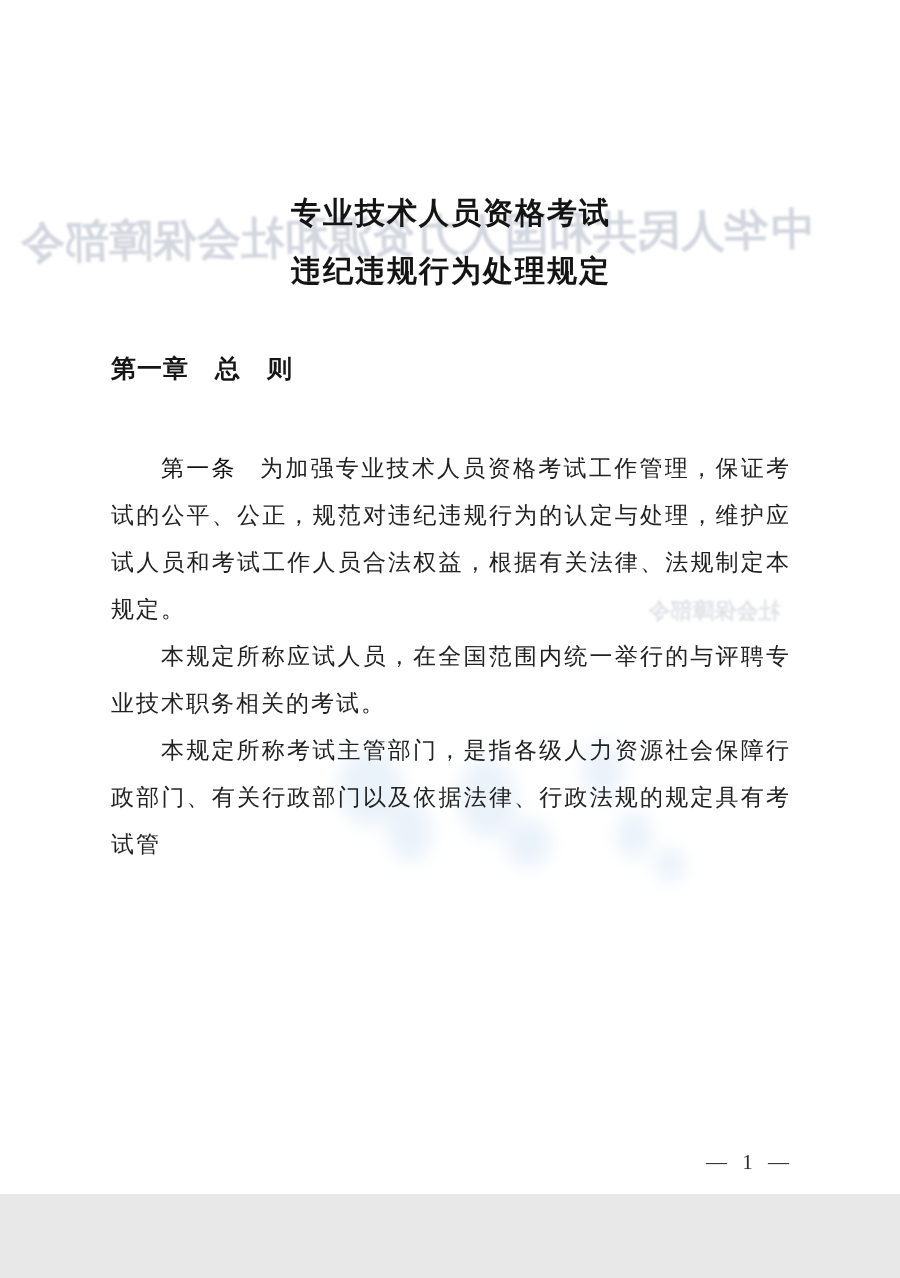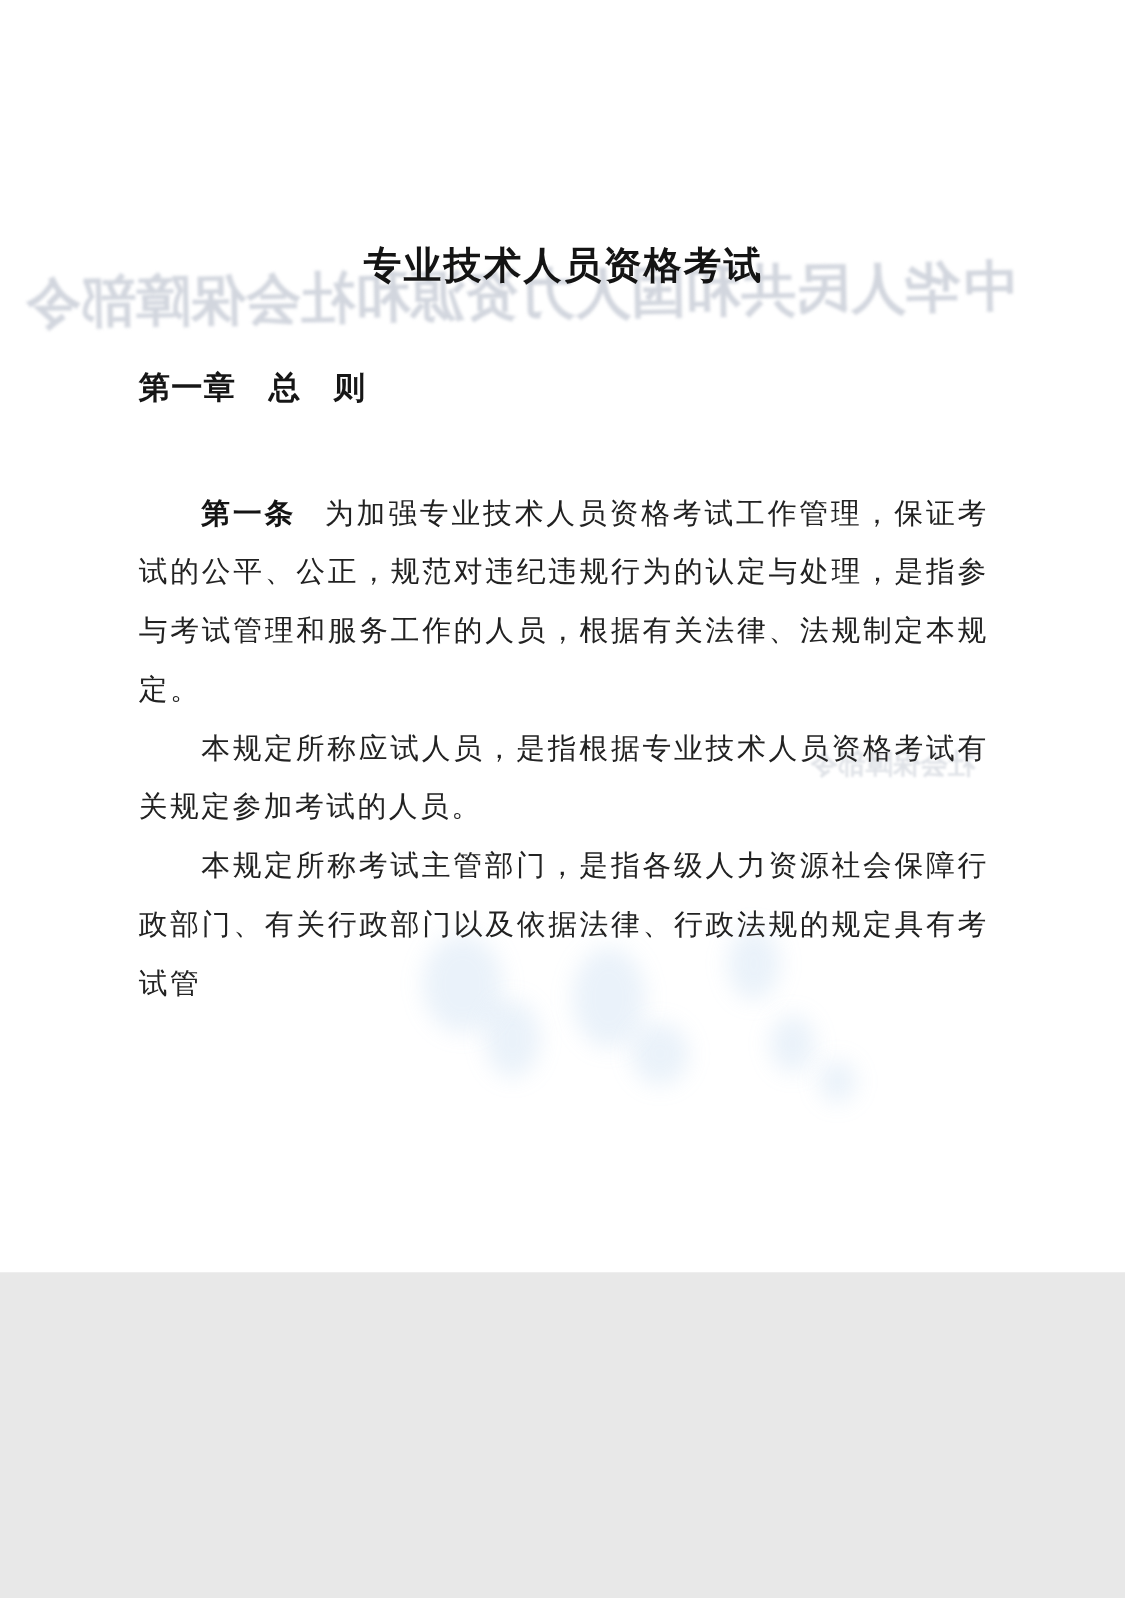--- a/index.html
+++ b/index.html
@@ -1,20 +1,20 @@
 <!DOCTYPE html>
 <html><head>
 <meta charset="utf-8">
 <style>
   * { margin: 0; padding: 0; box-sizing: border-box; }
   html, body { background: #e8e8e8; }
   .page {
     position: relative;
     width: 900px;
-    height: 1018px;
+    height: 1194px;
     background: #ffffff;
     overflow: hidden;
     font-family: "Liberation Serif", "DejaVu Serif", serif;
     color: #1f1f1f;
   }
 
   
   .ghost-header {
     position: absolute;
     top: 206px;
@@ -93,21 +93,21 @@
     line-height: 47px;
     color: #222222;
   }
   .para {
     text-indent: 50px;
     text-align: justify;
     text-justify: inter-character;
   }
   .lead {
     font-family: "Liberation Sans", "DejaVu Sans", sans-serif;
-    font-weight: 700;
+    font-weight: 400;
     color: #141414;
   }
   .lead:not(:empty) { margin-right: 23px; }
   .page-number {
     position: absolute;
     right: 106px;
     top: 1150px;
     font-size: 21px;
     letter-spacing: 5px;
     white-space: nowrap;
@@ -126,34 +126,35 @@
   <div class="stamp-blob blob3"></div>
   <div class="stamp-blob blob4"></div>
   <div class="stamp-blob blob5"></div>
   <div class="stamp-blob blob6"></div>
   <div class="stamp-blob blob7"></div>
 
   <div class="content">
 
     <div class="doc-title">
       <div>专业技术人员资格考试</div>
+      <div>违纪违规行为处理规定</div>
     </div>
 
     <div class="chapter-heading">第一章　总　则</div>
 
     <div class="body-text">
 
       <p class="para">
-        <span class="lead">第一条</span><span>为加强专业技术人员资格考试工作管理，保证考试的公平、公正，规范对违纪违规行为的认定与处理，是指参与考试管理和服务工作的人员，根据有关法律、法规制定本规定。</span>
+        <span class="lead">第一条</span><span>为加强专业技术人员资格考试工作管理，保证考试的公平、公正，规范对违纪违规行为的认定与处理，维护应试人员和考试工作人员合法权益，根据有关法律、法规制定本规定。</span>
       </p>
 
 
 
       <p class="para">
-        <span class="lead"></span><span>本规定所称应试人员，是指根据专业技术人员资格考试有关规定参加考试的人员。</span>
+        <span class="lead"></span><span>本规定所称应试人员，在全国范围内统一举行的与评聘专业技术职务相关的考试。</span>
       </p>
 
 
       <p class="para">
         <span class="lead"></span><span>本规定所称考试主管部门，是指各级人力资源社会保障行政部门、有关行政部门以及依据法律、行政法规的规定具有考试管</span>
       </p>
 
     </div>
   </div>
 

